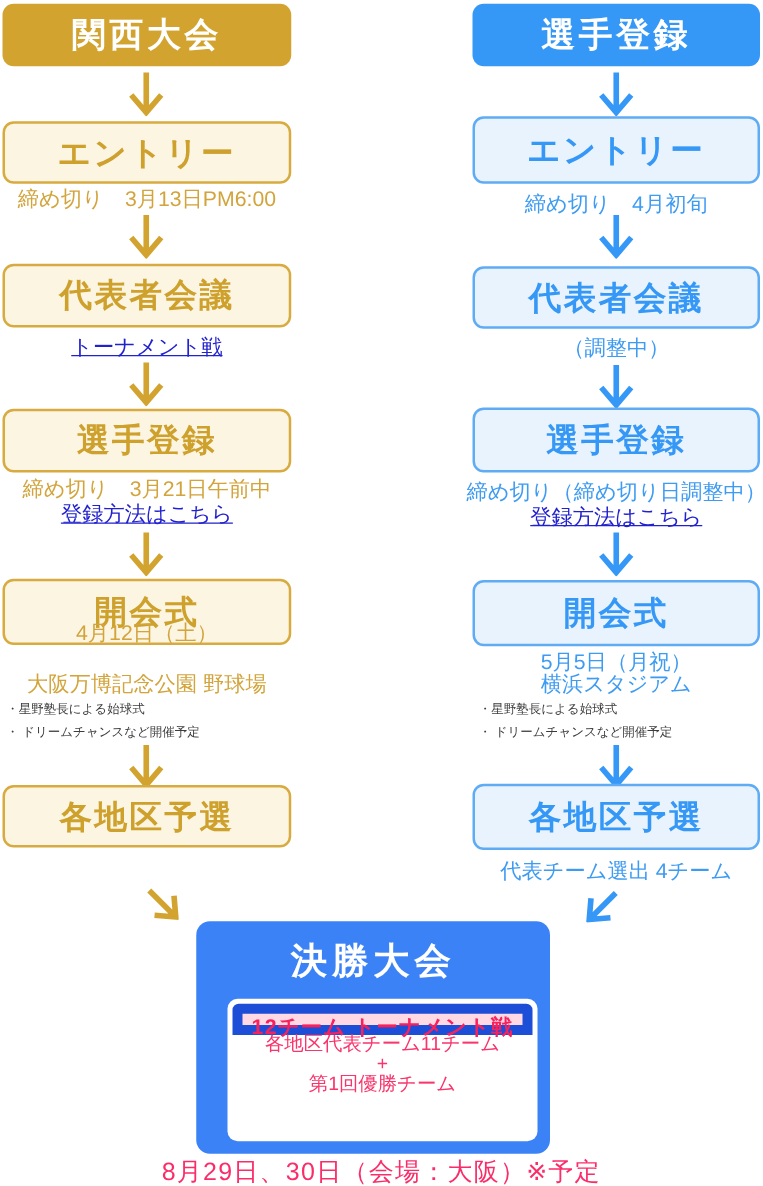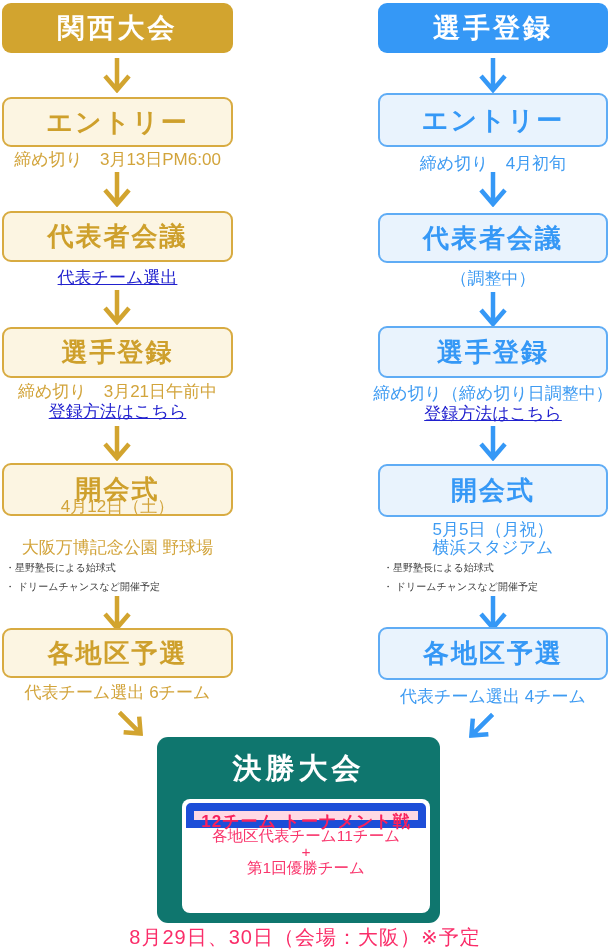--- a/index.html
+++ b/index.html
@@ -26,21 +26,21 @@
   .note.blue { color:#3E9BF2; }
   .bullets { position:absolute; font-size:10px; color:#3C3C3C; line-height:19px; text-align:left; }
   .lnk { color:#2121CE; text-decoration:underline; font-size:17px; cursor:pointer; }
   .arrow-wrap { position:absolute; }
   svg.arr { display:block; }
   svg.arr path { fill:none; stroke-width:4.5; }
   svg.arr.gold path { stroke:#D2A42F; }
   svg.arr.blue path { stroke:#3598F6; }
   .final-box {
     position:absolute; left:157px; top:737px; width:283px; height:186px;
-    background:#0f766e; border-radius:11px;
+    background:#3b82f6; border-radius:11px;
   }
   .final-title {
     margin-top:12px; text-align:center; color:#ffffff; font-weight:bold;
     font-size:29px; letter-spacing:4px;
   }
   .final-inner {
     position:absolute; left:25px; top:62px; width:248px; height:114px;
     background:#ffffff; border-radius:8px; padding:4px; box-sizing:border-box;
   }
   .final-band {
@@ -73,21 +73,21 @@
   <div class="note gold" style="left:0;top:150px;width:235px">締め切り　3月13日PM6:00</div>
 
   <div class="arrow-wrap" style="left:100px;top:171px">
     <svg class="arr gold" width="34" height="36" viewBox="0 0 34 36">
         <path d="M17 1 V31 M5 19 L17 33 L29 19"></path>
       </svg>
   </div>
 
   <div class="step gold" style="left:2px;top:211px;width:231px;height:51px">代表者会議</div>
   <div class="note" style="left:0;top:268px;width:235px">
-    <a class="lnk">代表チーム選出</a>
+    <a class="lnk">トーナメント戦</a>
   </div>
 
   <div class="arrow-wrap" style="left:100px;top:289px">
     <svg class="arr gold" width="34" height="36" viewBox="0 0 34 36">
         <path d="M17 1 V31 M5 19 L17 33 L29 19"></path>
       </svg>
   </div>
 
   <div class="step gold" style="left:2px;top:327px;width:231px;height:51px">選手登録</div>
   <div class="note gold" style="left:0;top:382px;width:235px">締め切り　3月21日午前中</div>
@@ -109,21 +109,20 @@
     <div>・ ドリームチャンスなど開催予定</div>
   </div>
 
   <div class="arrow-wrap" style="left:100px;top:595px">
     <svg class="arr gold" width="34" height="36" viewBox="0 0 34 36">
         <path d="M17 1 V31 M5 19 L17 33 L29 19"></path>
       </svg>
   </div>
 
   <div class="step gold" style="left:2px;top:628px;width:231px;height:50px">各地区予選</div>
-  <div class="note gold" style="left:0;top:683px;width:235px">代表チーム選出 6チーム</div>
 
   <div class="arrow-wrap" style="left:113px;top:705px;transform:rotate(-45deg)">
     <svg class="arr gold" width="34" height="36" viewBox="0 0 34 36">
         <path d="M17 3 V31 M6 20 L17 33 L28 20"></path>
       </svg>
   </div>
 
   <div class="hdr blue" style="left:378px;top:3px;width:230px;height:50px">選手登録</div>
 
   <div class="arrow-wrap" style="left:476px;top:57px">

